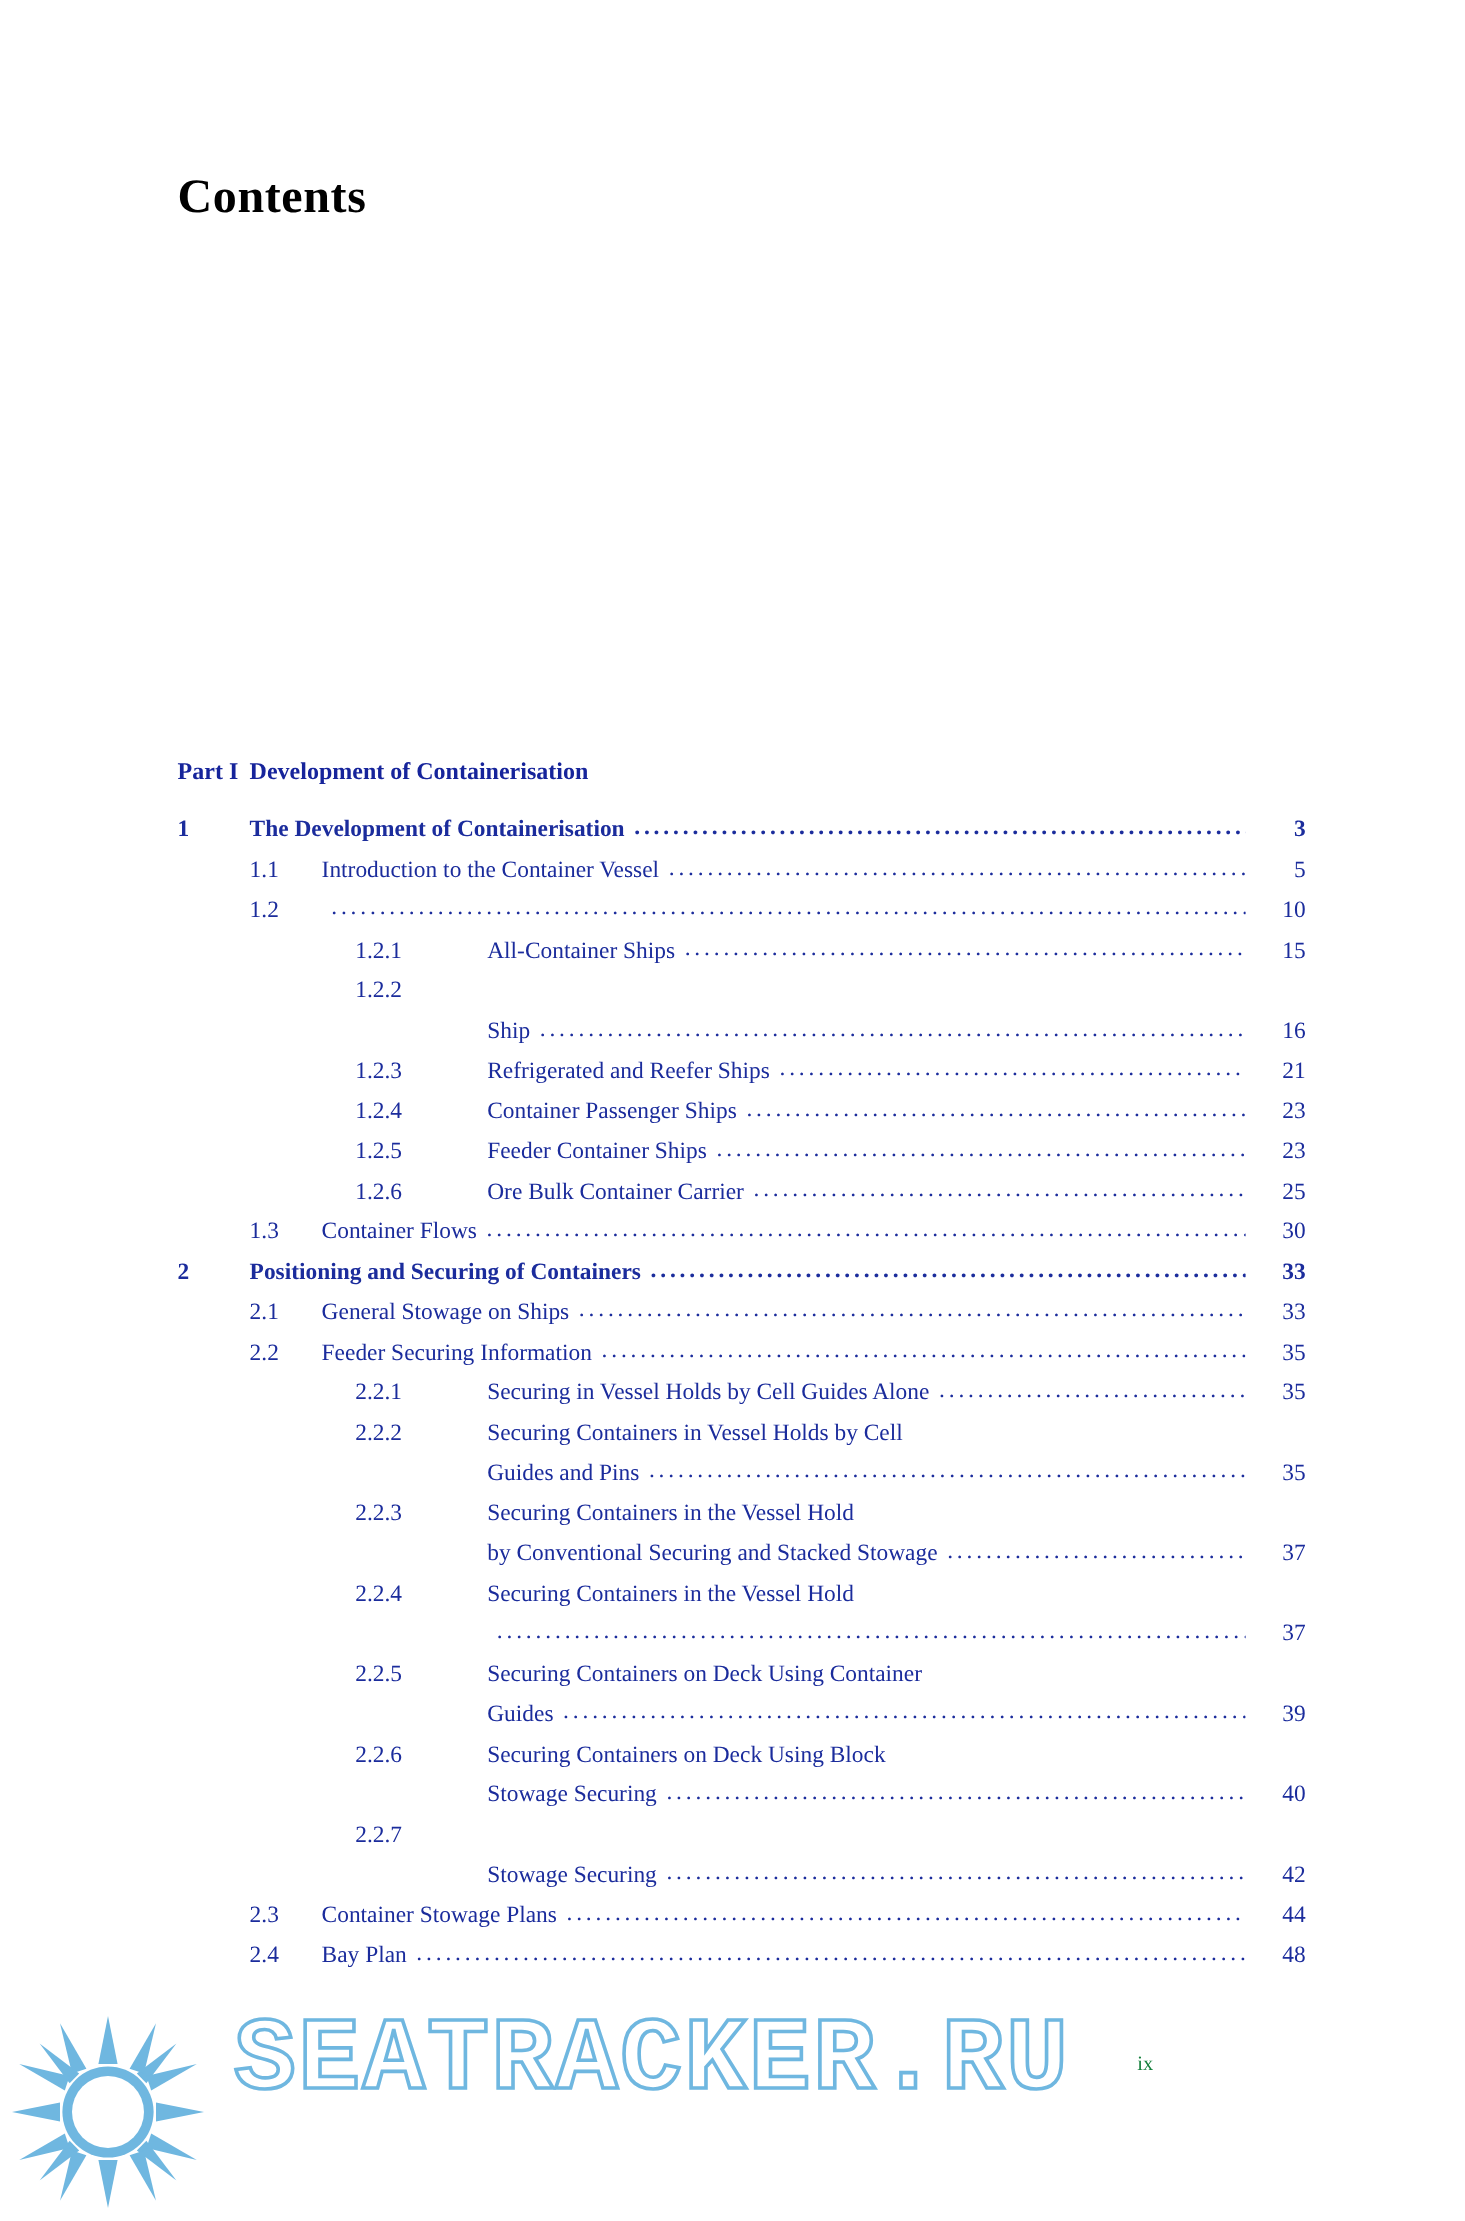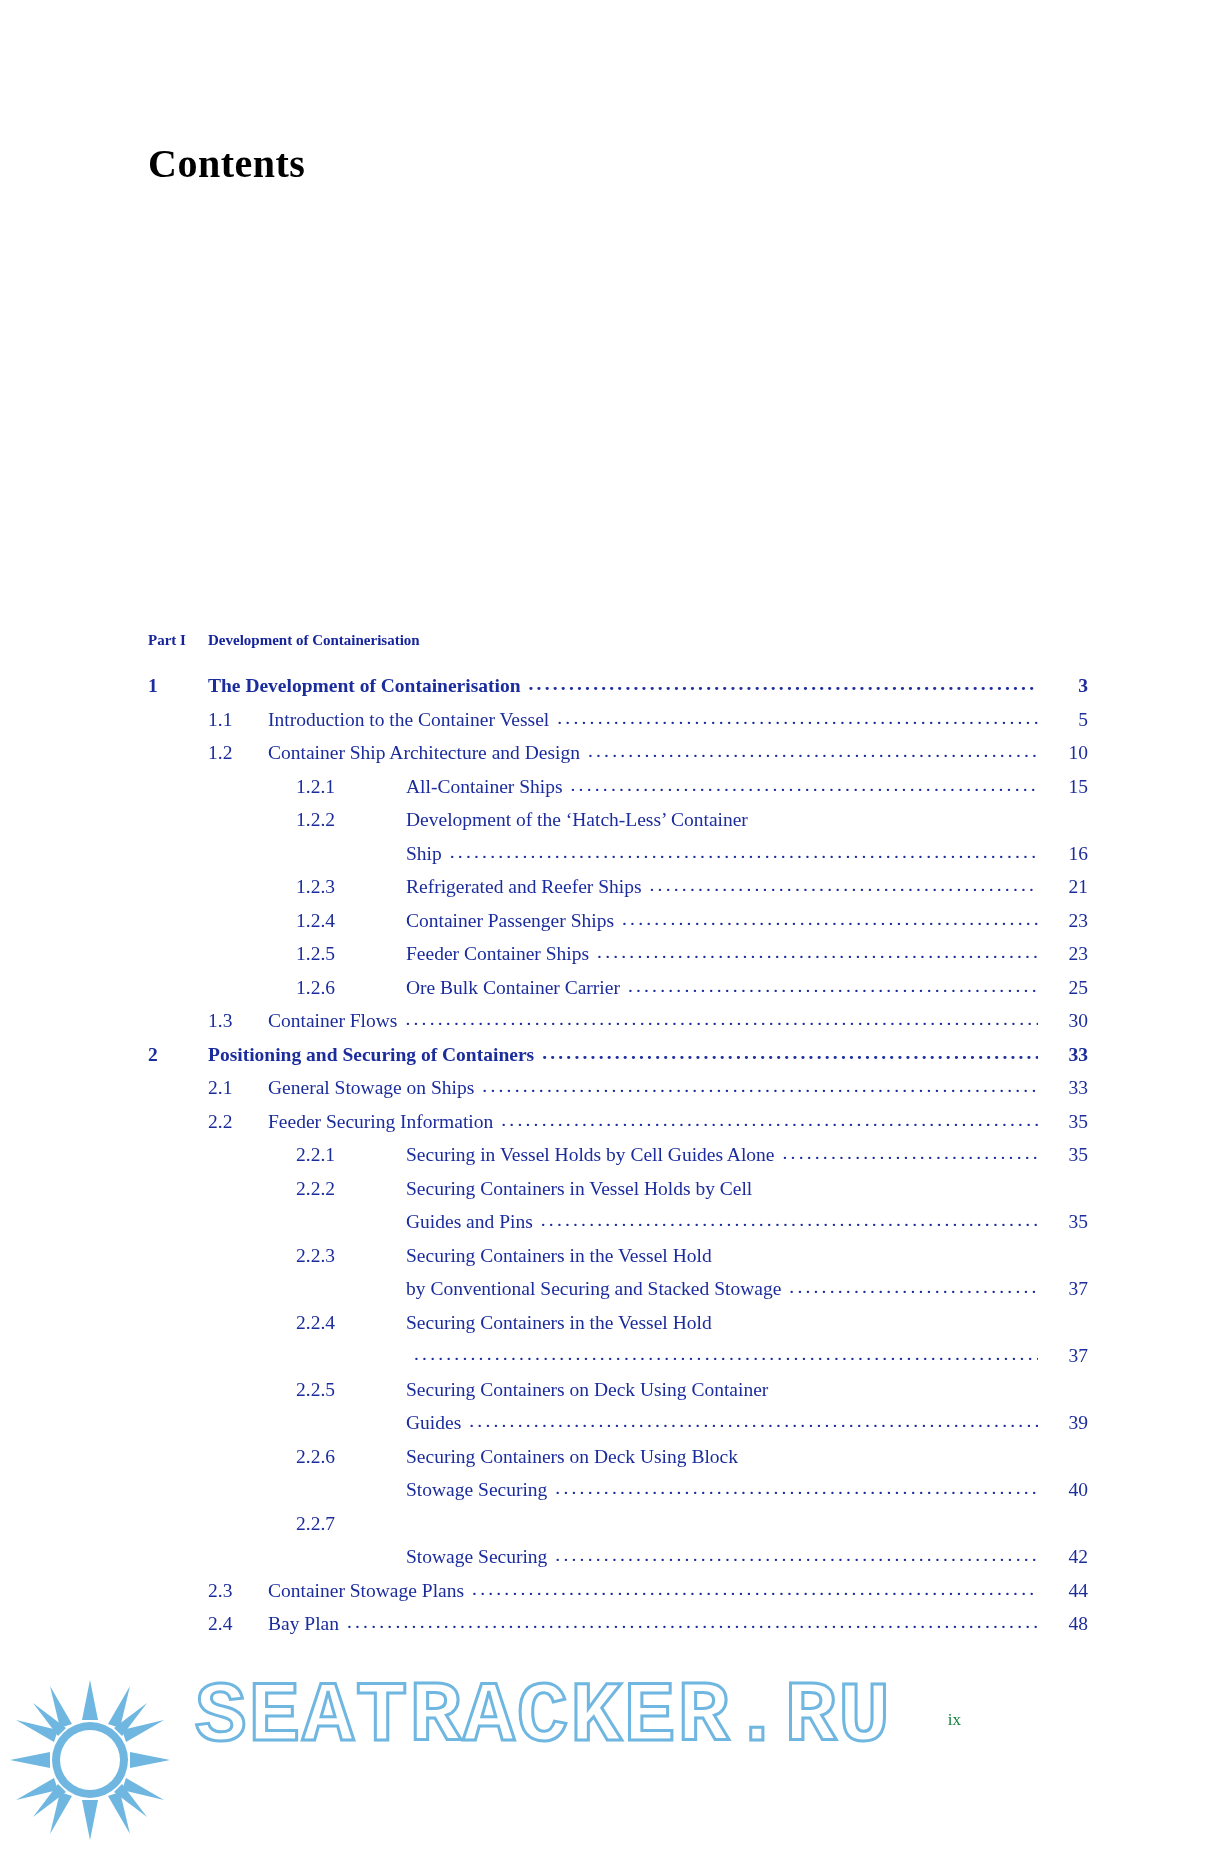--- a/index.html
+++ b/index.html
@@ -32,21 +32,21 @@
   }
   .toc {
     position: absolute;
     left: 148px;
     top: 632px;
     width: 940px;
     color: #1c2f9e;
   }
   .part-head {
     font-weight: bold;
-    font-size: 15px;
+    font-size: 20px;
     color: #16249b;
     margin-bottom: 20px;
     display: flex;
   }
   .part-head .part-label {
     width: 60px;
     flex: 0 0 60px;
   }
   .row {
     display: flex;
@@ -148,33 +148,31 @@
           <span class="page-no">3</span>
         </div>
         <div class="row level2">
           <span class="num l2">1.1</span>
           <span class="label">Introduction to the Container Vessel</span>
           <span class="dots">........................................................................................................................................................................................................</span>
           <span class="page-no">5</span>
         </div>
         <div class="row level2">
           <span class="num l2">1.2</span>
-          <span class="label">Container Ship Architecture and Design</span>
           <span class="dots">........................................................................................................................................................................................................</span>
           <span class="page-no">10</span>
         </div>
         <div class="row level3">
           <span class="num l3">1.2.1</span>
           <span class="label">All-Container Ships</span>
           <span class="dots">........................................................................................................................................................................................................</span>
           <span class="page-no">15</span>
         </div>
         <div class="row level3">
           <span class="num l3">1.2.2</span>
-          <span class="label">Development of the ‘Hatch-Less’ Container</span>
           <span style="flex: 1 1 auto;"></span>
         </div>
         <div class="row cont level3">
           <span class="indent-l3"></span>
           <span class="label">Ship</span>
           <span class="dots">........................................................................................................................................................................................................</span>
           <span class="page-no">16</span>
         </div>
         <div class="row level3">
           <span class="num l3">1.2.3</span>

